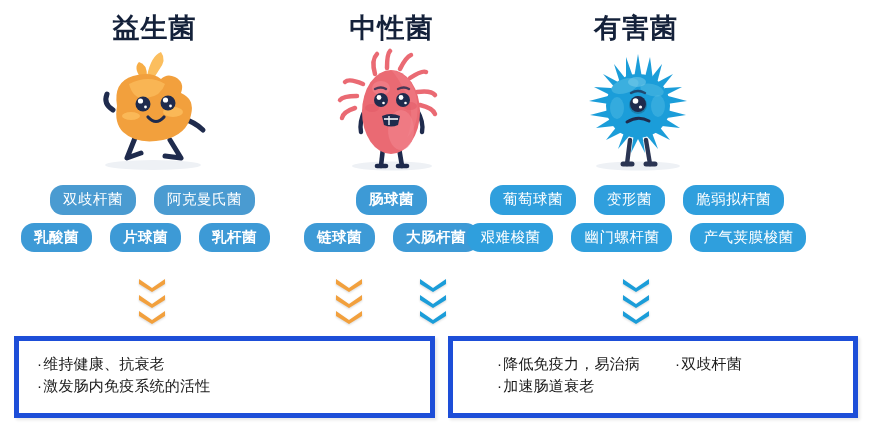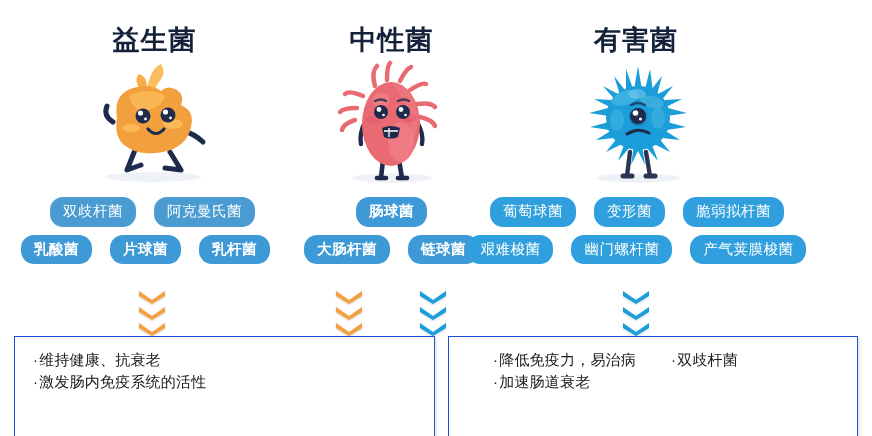--- a/index.html
+++ b/index.html
@@ -10,21 +10,21 @@
   body {
     width: 872px; height: 436px;
     position: relative;
     overflow: hidden;
     font-family: "Liberation Sans", "DejaVu Sans", sans-serif;
   }
 
   
   .columns {
     position: absolute;
-    left: 0; top: 16px;
+    left: 0; top: 4px;
     width: 768px; height: 330px;
     display: flex;
   }
   .col {
     position: relative;
     height: 100%;
   }
   .col-probiotic { width: 310px; }
   .col-neutral   { width: 262px; }
   .col-harmful   { width: 300px; }
@@ -114,22 +114,22 @@
 
   
   .boxes {
     position: absolute;
     left: 0; top: 336px;
     width: 872px; height: 86px;
   }
   .box {
     position: absolute;
     top: 0;
-    height: 101px;
-    border: 1px solid #1d4ed8;
+    height: 82px;
+    border: 5px solid #1d4ed8;
     background: #ffffff;
     box-shadow: 2px 2px 3px rgba(0,0,0,0.10);
   }
   .box-benefit { left: 14px;  width: 421px; }
   .box-harm    { left: 448px; width: 410px; }
 
   .box-inner {
     display: flex;
     padding: 12px 0 0 0;
     height: 100%;
@@ -270,22 +270,22 @@
         <path d="M57 71 h14" stroke="#f5f7fa" stroke-width="1.6"></path>
         <path d="M62 68 v9" stroke="#f5f7fa" stroke-width="1.4"></path>
       </svg>
     </div>
 
     <div class="pills pills-neutral">
       <div class="pill-row">
         <span class="pill pill-b">肠球菌</span>
       </div>
       <div class="pill-row">
+        <span class="pill pill-b">链球菌</span>
         <span class="pill pill-b">大肠杆菌</span>
-        <span class="pill pill-b">链球菌</span>
       </div>
     </div>
 
     <div class="chevrons chevrons-neutral">
       <div class="chev-group">
         <span class="chev">
             <svg width="26" height="13" viewBox="0 0 26 13">
               <path d="M0 0 L13 9 L26 0 L26 5 L13 13 L0 5 Z" fill="#f2a03d"></path>
             </svg>
           </span>

